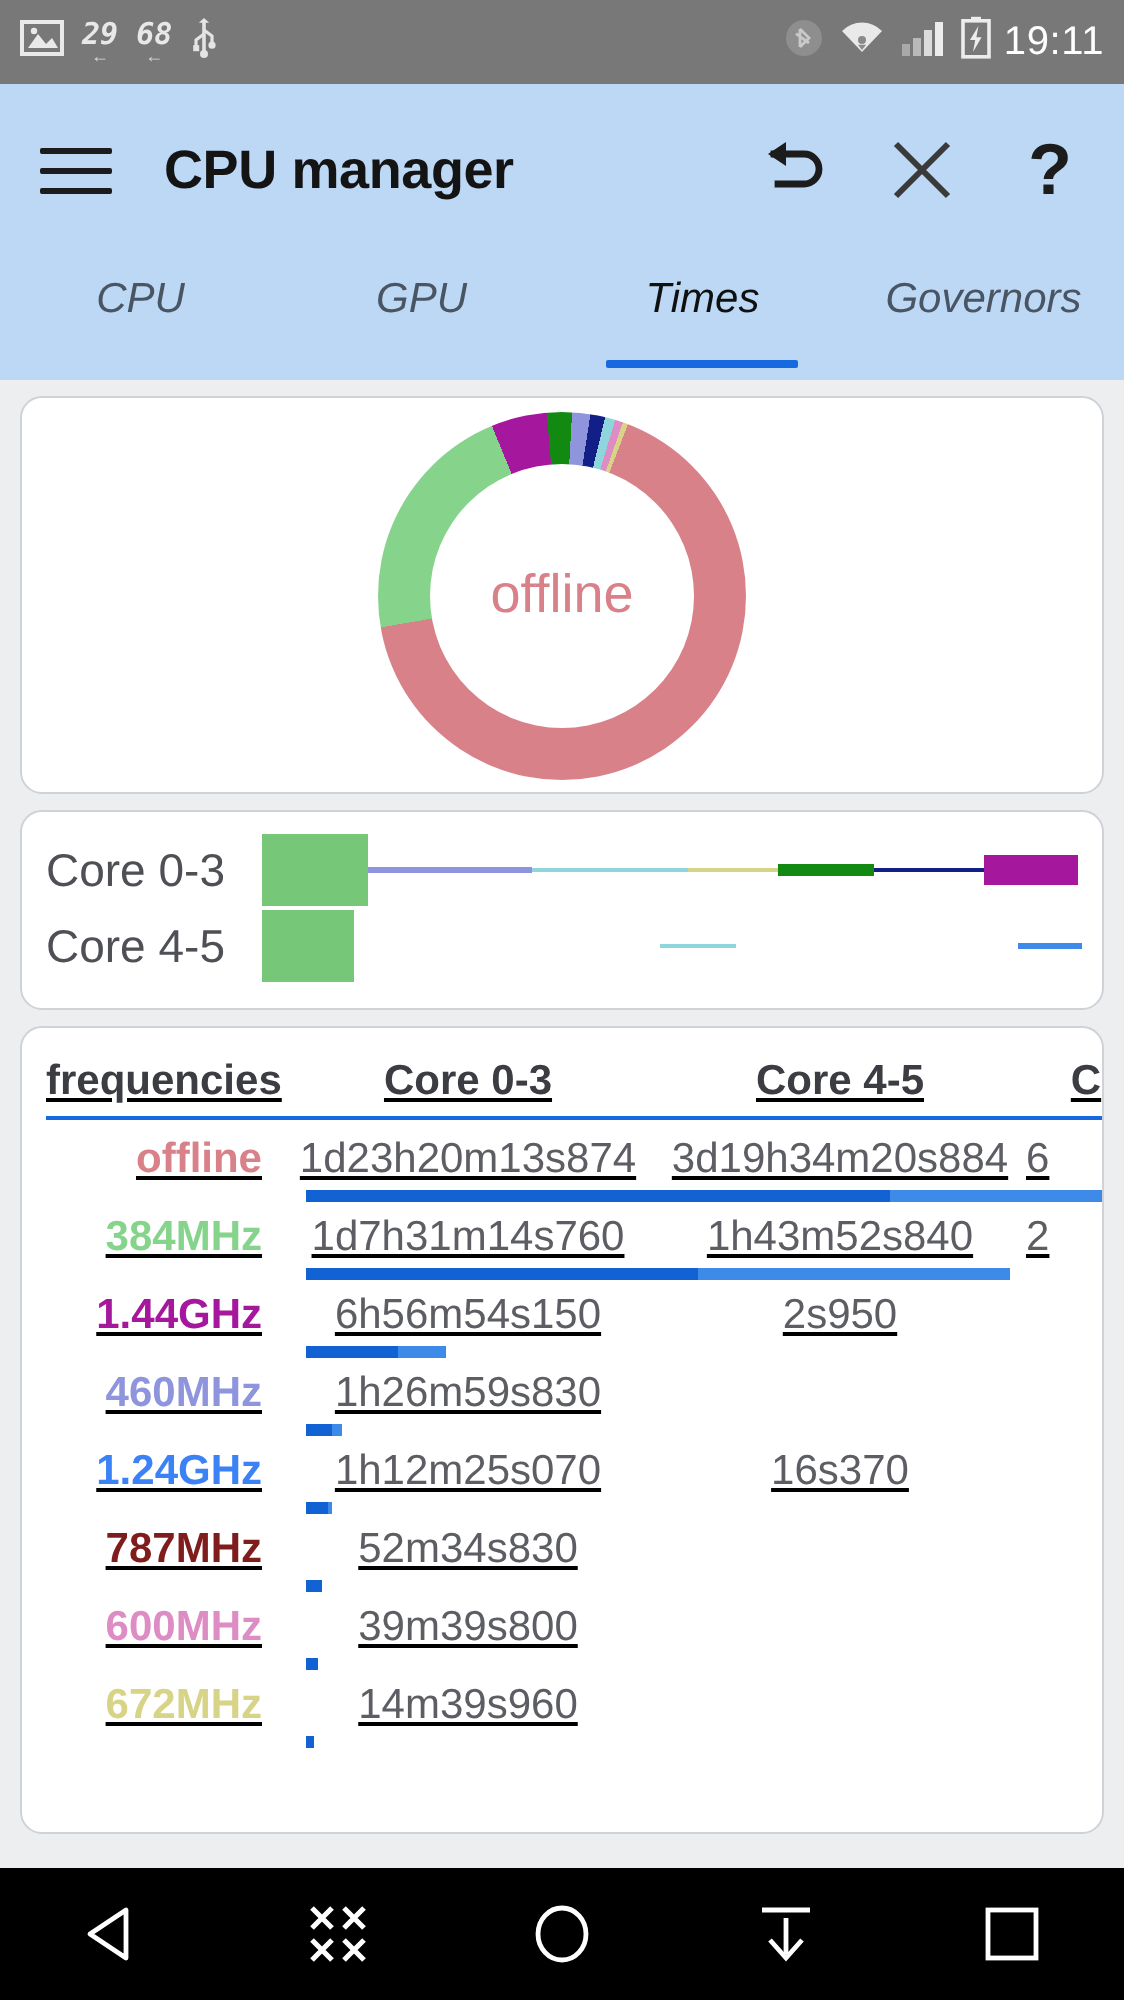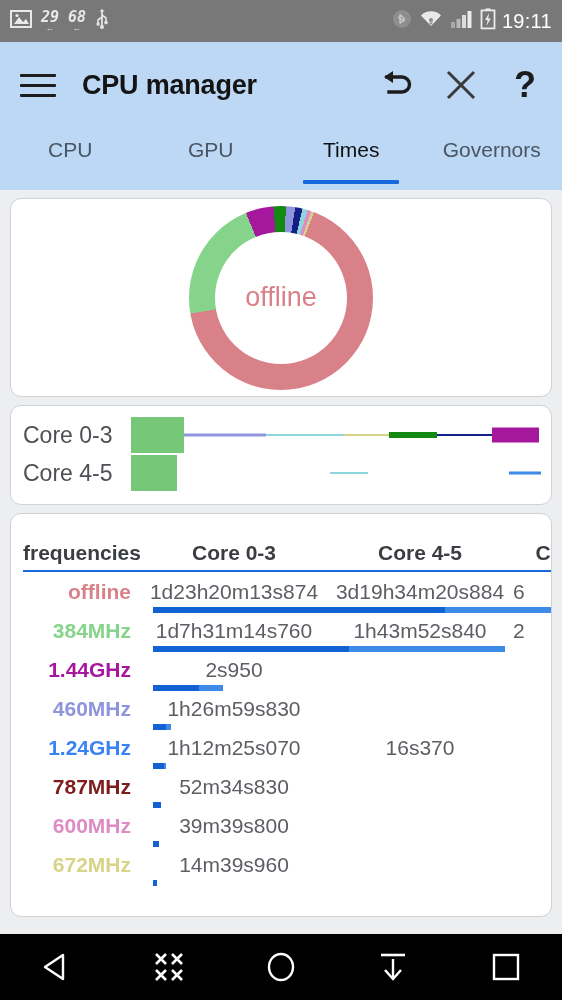--- a/index.html
+++ b/index.html
@@ -39,21 +39,21 @@
   .app-title {
     margin-left: 26px; font-size: 27px; font-weight: bold; color: #141414;
     letter-spacing: -.2px;
   }
   .appbar-actions { margin-left: auto; display: flex; align-items: center; gap: 30px; }
   .act { width: 34px; height: 34px; display: flex; align-items: center; justify-content: center; cursor: pointer; }
   .act svg { display: block; }
   .help-glyph { font-size: 36px; font-weight: bold; color: #1c1c1c; line-height: 1; }
 
   
-  .tabs { height: 62px; background: #bcd8f5; display: flex; align-items: stretch; }
+  .tabs { height: 62px; background: #bcd8f5; display: flex; align-items: stretch; font-style: italic; }
   .tab {
     flex: 1; display: flex; align-items: flex-start; justify-content: center;
     padding-top: 10px; position: relative; cursor: pointer;
   }
   .tab span { font-size: 21px; color: #4a5563; }
   .tab.active span { color: #101010; }
   .tab.active::after {
     content: ""; position: absolute; left: 16%; right: 16%; bottom: 6px;
     height: 4px; background: #1769e0; border-radius: 1px;
   }
@@ -77,21 +77,21 @@
   .donut-value { font-size: 27px; color: #d98189; line-height: 33px; }
 
   
   .card-cores { padding: 10px 12px 12px 12px; }
   .core-row { display: flex; align-items: center; height: 38px; }
   .core-label { font-size: 23px; color: #4e5056; width: 108px; flex: none; }
   .core-track { position: relative; flex: 1; height: 38px; }
   .core-seg { position: absolute; top: 50%; transform: translateY(-50%); }
 
   
-  .card-table { padding: 12px 12px; overflow: hidden; height: 404px; position: relative; }
+  .card-table { padding: 0 12px; overflow: hidden; height: 404px; position: relative; text-decoration: underline; }
   .thead { display: flex; align-items: flex-end; height: 46px; }
   .th {
     font-size: 21px; font-weight: bold; color: #3b3d42;
     border-bottom: 2px solid #1769e0; padding-bottom: 5px;
   }
   .th-freq { width: 118px; flex: none; text-align: left; }
   .th-c03 { width: 186px; flex: none; text-align: center; }
   .th-c45 { width: 186px; flex: none; text-align: center; }
   .th-c6  { width: 60px; flex: none; text-align: center; overflow: hidden; }
 
@@ -278,20 +278,21 @@
             <div class="td-val3">2</div>
           </div>
           <div class="bar-wrap">
             <div class="bar-a" style="width: 49%;"></div>
             <div class="bar-b" style="left: 49%; width: 39%;"></div>
           </div>
         </div>
         <div class="trow">
           <div class="tcells">
             <div class="td-freq" style="color: rgb(165, 24, 158);">1.44GHz</div>
+            <div class="td-val">6h56m54s150</div>
             <div class="td-val">2s950</div>
             <div class="td-val3"></div>
           </div>
           <div class="bar-wrap">
             <div class="bar-a" style="width: 11.5%;"></div>
             <div class="bar-b" style="left: 11.5%; width: 6%;"></div>
           </div>
         </div>
         <div class="trow">
           <div class="tcells">

